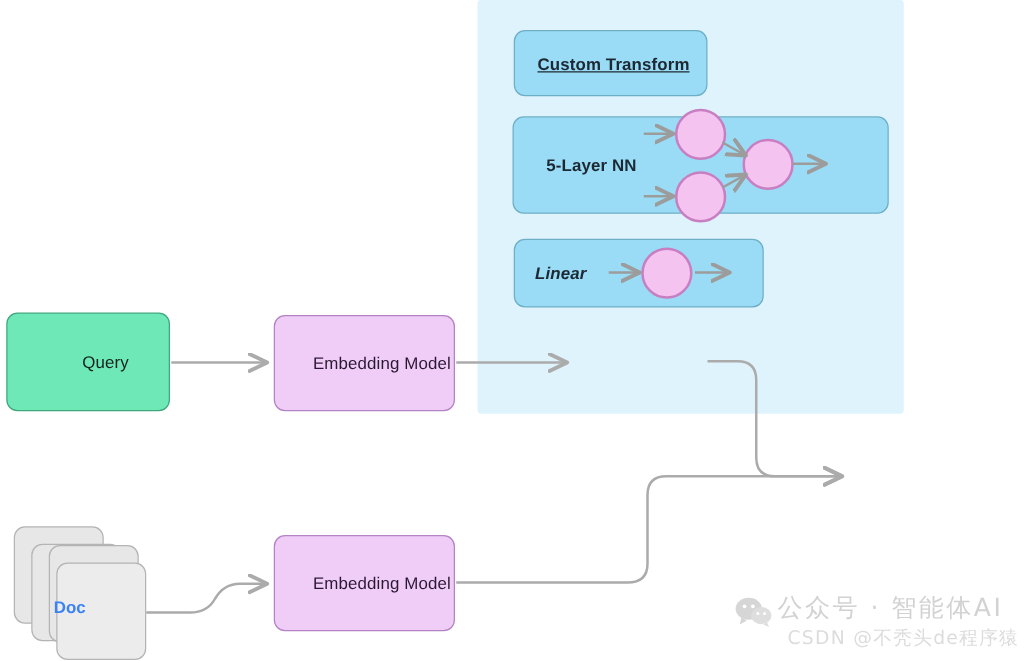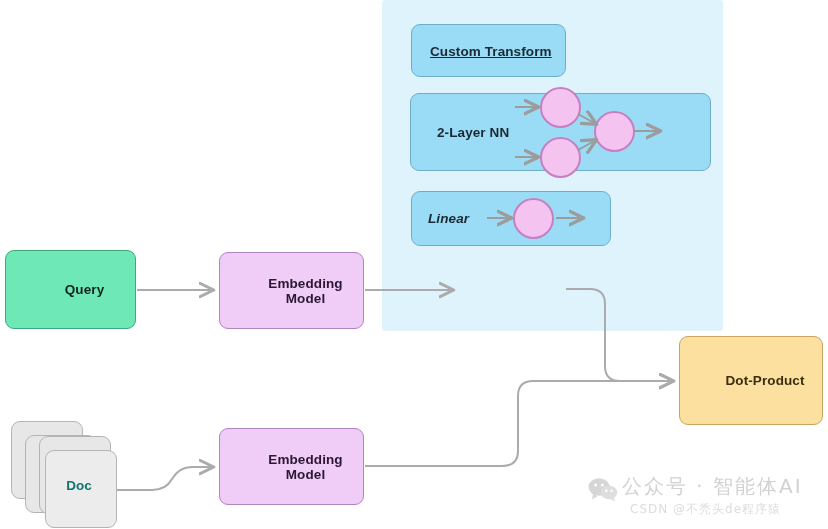--- a/index.html
+++ b/index.html
@@ -18,23 +18,22 @@
     overflow: hidden;
   }
   .node {
     position: absolute;
     box-sizing: border-box;
     display: flex;
     align-items: center;
     justify-content: center;
     border-radius: 9px;
     font-size: 13.5px;
-    font-weight: bold;
+    font-weight: normal;
     letter-spacing: 0.1px;
-    text-align: center;
     padding-left: 28px;
   }
 
   
   #adapter-panel {
     position: absolute;
     left: 382px;
     top: 0px;
     width: 341px;
     height: 331px;
@@ -107,24 +106,24 @@
     box-sizing: border-box;
     width: 72px; height: 78px;
     background: #E7E7E7;
     border: 1.6px solid #B4B4B4;
     border-radius: 9px;
   }
   #doc-label {
     position: absolute;
     left: 43px; top: 478px;
     width: 72px;
-    text-align: center;
+    text-align: left;
     font-size: 13.5px;
     font-weight: bold;
-    color: #0f766e;
+    color: #3b82f6;
   }
 
   
   svg.overlay {
     position: absolute;
     left: 0; top: 0;
     width: 828px; height: 529px;
     pointer-events: none;
   }
   svg.layer-under { z-index: 1; }
@@ -147,21 +146,21 @@
     left: 34px; top: 2px;
     font-size: 20px;
     color: #d2d2d2;
     letter-spacing: 2px;
     white-space: nowrap;
     font-family: "DejaVu Sans", sans-serif;
   }
   #wm-sub {
     position: absolute;
     left: 42px; top: 30px;
-    font-size: 12px;
+    font-size: 15px;
     color: #dcdcdc;
     letter-spacing: 1px;
     white-space: nowrap;
     font-family: "DejaVu Sans", sans-serif;
   }
   #wm-icon { position: absolute; left: 0px; top: 6px; }
 </style>
 </head>
 <body>
 
@@ -184,21 +183,21 @@
 
     <path d="M117,490 L152,490 Q166,490 172,479 Q179,467 192,467 L213,467" fill="none" stroke="#ABABAB" stroke-width="2" marker-end="url(#arrow)"></path>
 
     <path d="M365,466 L502,466 Q518,466 518,451 L518,396 Q518,381 533,381 L673,381" fill="none" stroke="#ABABAB" stroke-width="2" marker-end="url(#arrow)"></path>
   </svg>
 
   <div class="opt-box" style="left:411px; top:24px; width:155px; height:53px;"></div>
   <div class="opt-label" style="left:430px; top:44px;text-decoration:underline;">Custom Transform</div>
 
   <div class="opt-box" style="left:410px; top:93px; width:301px; height:78px;"></div>
-  <div class="opt-label" style="left:437px; top:125px;">2-Layer NN</div>
+  <div class="opt-label" style="left:437px; top:125px;">5-Layer NN</div>
 
   <svg class="overlay layer-over" viewBox="0 0 828 529" xmlns="http://www.w3.org/2000/svg">
     <defs>
       <marker id="arrow2" markerWidth="9" markerHeight="9" refX="7.2" refY="4" orient="auto" markerUnits="strokeWidth">
         <path d="M0.5,0.6 L7.6,4 L0.5,7.4" fill="none" stroke="#9C9C9C" stroke-width="1.6" stroke-linecap="round" stroke-linejoin="round"></path>
       </marker>
     </defs>
 
     <path d="M515,107 L538,107" fill="none" stroke="#9C9C9C" stroke-width="2" marker-end="url(#arrow2)"></path>
     <path d="M515,157 L538,157" fill="none" stroke="#9C9C9C" stroke-width="2" marker-end="url(#arrow2)"></path>
@@ -218,21 +217,20 @@
 
   <div class="opt-box" style="left:411px; top:191px; width:200px; height:55px;"></div>
   <div class="opt-label" style="left:428px; top:211px;font-style:italic;">Linear</div>
   <div class="neuron" style="left:513px; top:198px; width:41px; height:41px;"></div>
 
   <div class="node" id="query-box">Query</div>
 
   <div class="node" id="embed-top-box">Embedding Model</div>
 
 
-  <div class="node" id="dotproduct-box">Dot-Product</div>
 
   <div class="node" id="embed-bottom-box">Embedding Model</div>
 
   <div class="doc-card" style="left:11px; top:421px;"></div>
   <div class="doc-card" style="left:25px; top:435px;"></div>
   <div class="doc-card" style="left:39px; top:436px;"></div>
   <div class="doc-card" style="left:45px; top:450px; background:#ECECEC;"></div>
   <div id="doc-label">Doc</div>
 
   <div id="watermark">

